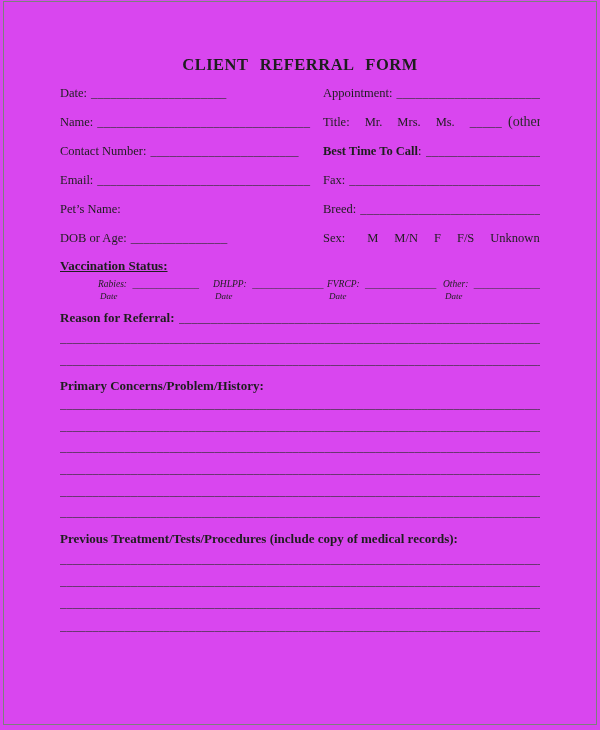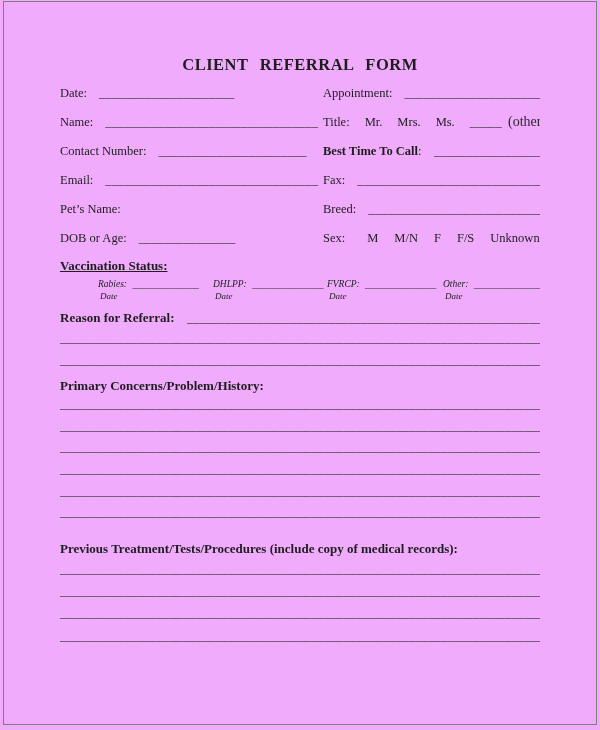--- a/index.html
+++ b/index.html
@@ -1,39 +1,39 @@
 <!DOCTYPE html>
 <html><head>
 <meta charset="utf-8">
 <style>
   html,body { margin:0; padding:0; background:#f0efed; }
   .page {
     position:relative; width:600px; height:730px;
-    background:#f0abfc; overflow:hidden;
+    background:#d946ef; overflow:hidden;
     font-family:"Liberation Serif","DejaVu Serif",serif;
     color:#1e1e1e;
   }
   .page-border {
     position:absolute; top:1px; left:3px; right:3px; bottom:5px;
     border:1px solid #7e7e7e; pointer-events:none;
   }
   .content { position:absolute; left:60px; top:0; width:480px; }
 
   .title {
     margin:56px 0 0 0; text-align:center;
     font-size:16.5px; font-weight:bold; line-height:18px;
     letter-spacing:0.5px; word-spacing:7px;
   }
 
   .row { display:flex; }
   .cell-l { width:263px; display:flex; align-items:baseline; white-space:nowrap; overflow:hidden; }
   .cell-r { flex:1; display:flex; align-items:baseline; white-space:nowrap; overflow:hidden; }
   .fs { font-size:12.5px; line-height:16px; }
   .bold { font-weight:bold; }
-  .blank { margin-left:12px; color:#2f2f2f; letter-spacing:0.2px; }
+  .blank { margin-left:4px; color:#2f2f2f; letter-spacing:0.2px; }
   .grow { flex:1; overflow:hidden; }
 
   .header-row { margin-top:11px; }
   .sect { font-size:13px; font-weight:bold; line-height:16px; }
   .sect-client { margin-top:12px; }
   .info { margin-top:13px; }
 
   .opt { margin-left:15px; }
   .other { font-size:14px; margin-left:6px; color:#2a2a2a; }
   .sex-opt { margin-left:16px; }
@@ -48,21 +48,21 @@
 
   .reason-row { margin-top:8px; display:flex; align-items:baseline; white-space:nowrap; }
 
   .fline {
     height:21.6px; line-height:21.6px; overflow:hidden; white-space:nowrap;
     font-size:12.5px; color:#2f2f2f; letter-spacing:0.2px;
   }
   .fline-b { height:22.3px; line-height:22.3px; }
   .first-gap { margin-top:2px; }
   .sect-primary { margin-top:7px; }
-  .sect-previous { margin-top:17px; }
+  .sect-previous { margin-top:7px; }
   .prev-first { margin-top:1px; }
 </style>
 </head>
 <body>
 
 <div class="page">
   <div class="page-border"></div>
   <div class="content">
 
     <h1 class="title">CLIENT  REFERRAL  FORM</h1>

